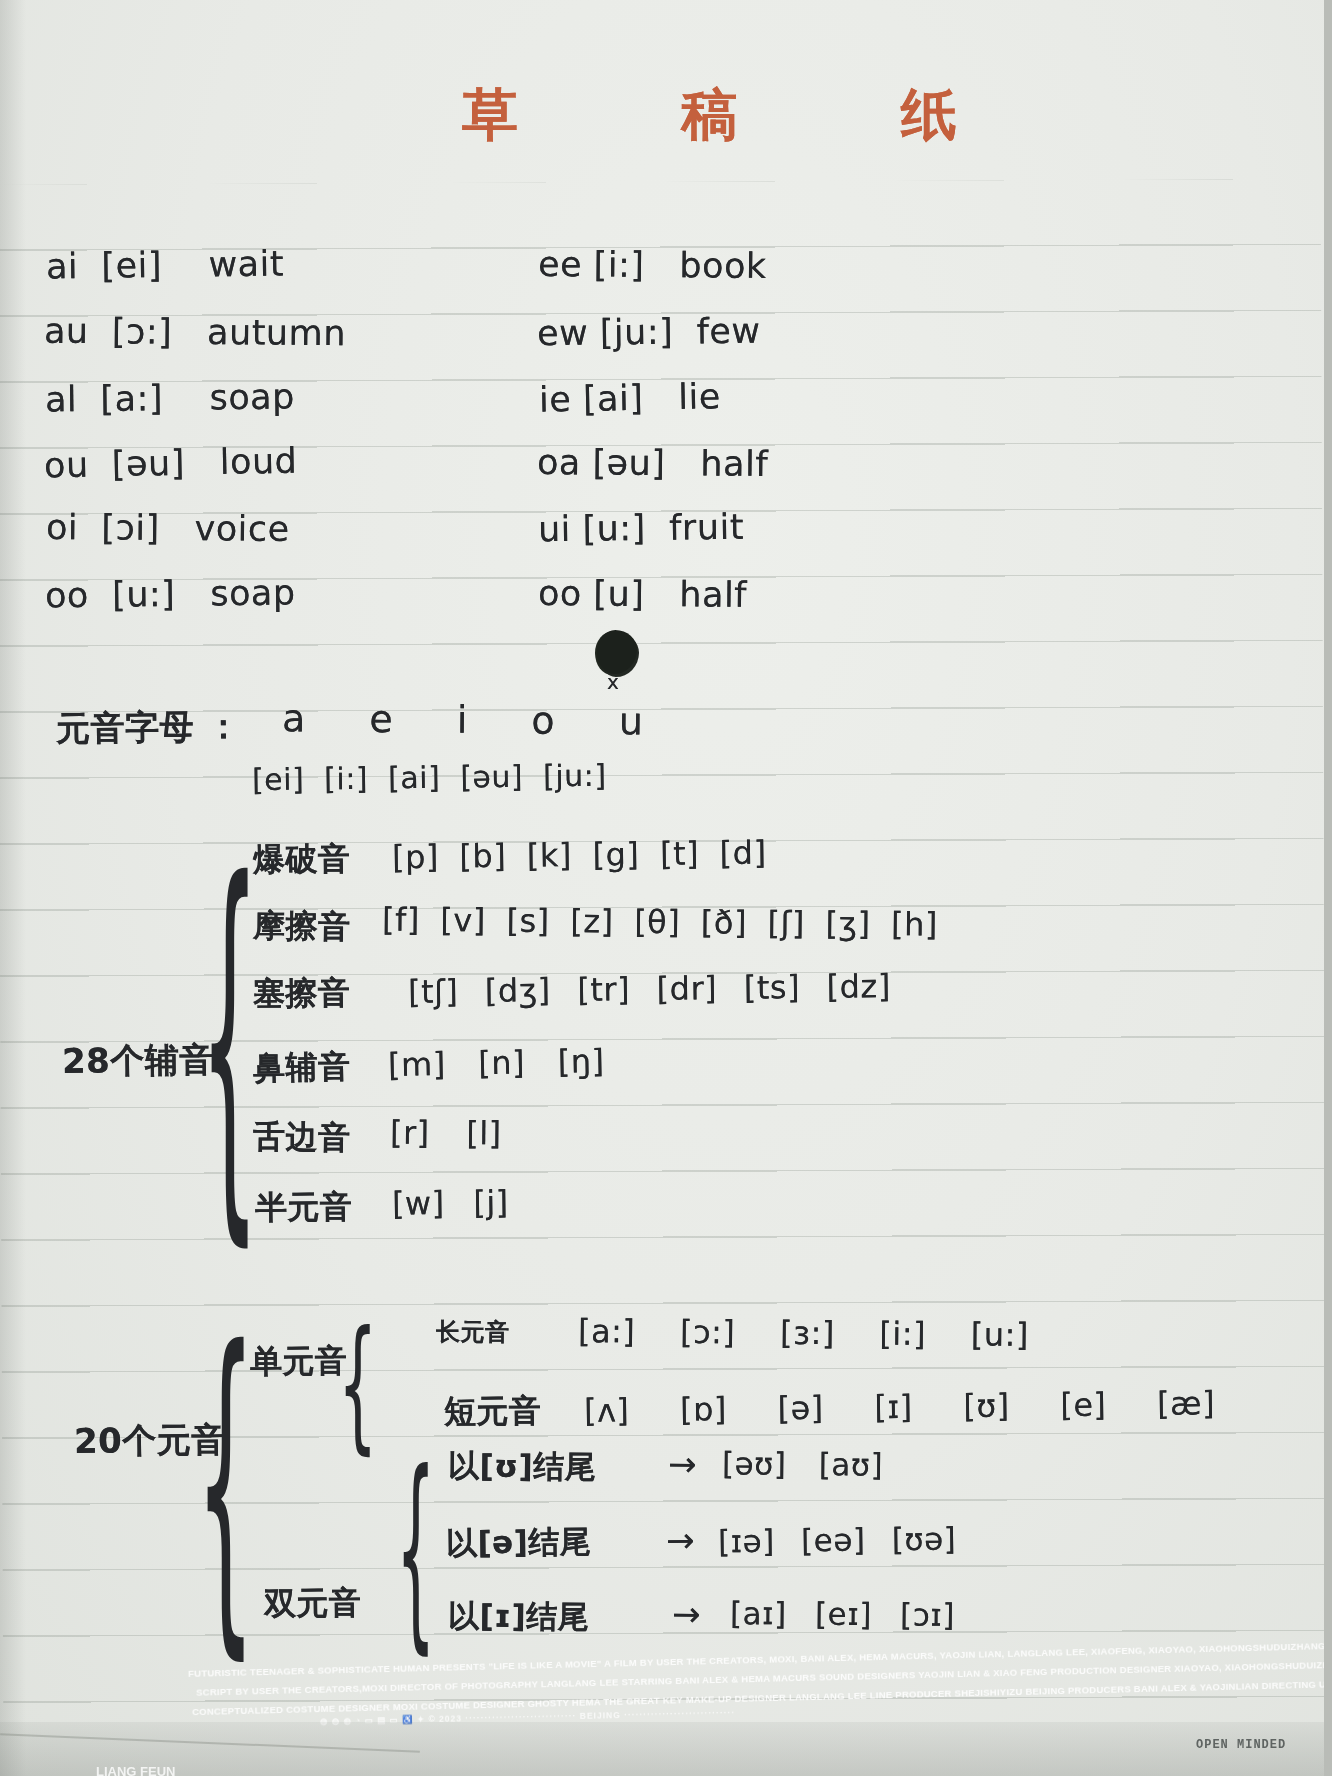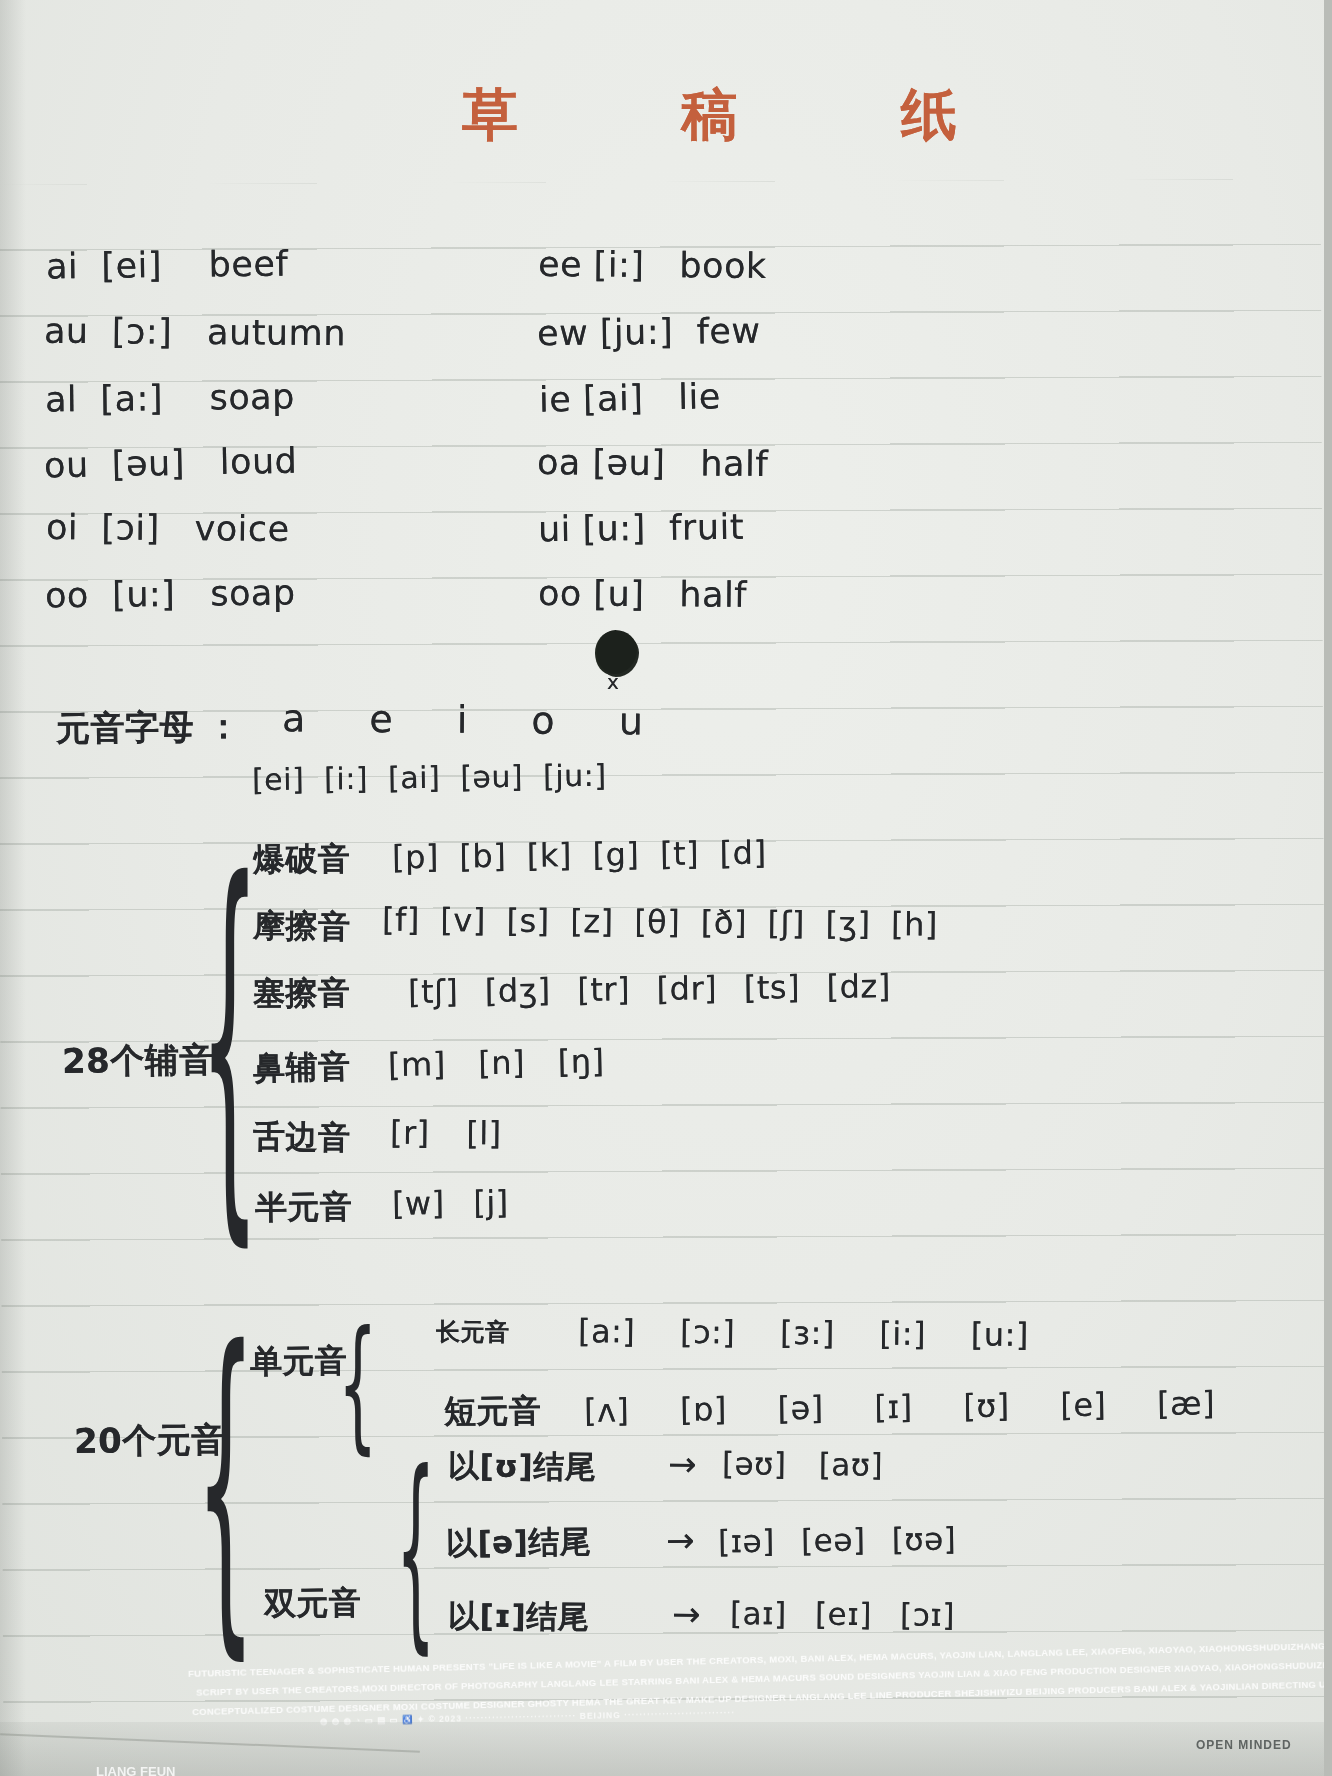--- a/index.html
+++ b/index.html
@@ -39,21 +39,21 @@
 </style>
 </head>
 <body>
 
 <div id="page">
   <div class="ruled"></div>
   <div class="edge-shadow"></div>
 
   <div class="abs title" style="left:462px;top:78px;">草  稿  纸</div>
 
-  <div class="abs hw tilt1" style="left:46px;top:245px;"><span>ai</span>&nbsp; <span class="ipa">[ei]</span>&nbsp;&nbsp;&nbsp;&nbsp;<span>beef</span></div>
+  <div class="abs hw tilt1" style="left:46px;top:245px;"><span>ai</span>&nbsp; <span class="ipa">[ei]</span>&nbsp;&nbsp;&nbsp;&nbsp;<span>wait</span></div>
   <div class="abs hw tilt2" style="left:44px;top:312px;"><span>au</span>&nbsp; <span class="ipa">[ɔ:]</span>&nbsp;&nbsp;&nbsp;<span>autumn</span></div>
   <div class="abs hw tilt1" style="left:45px;top:378px;"><span>al</span>&nbsp; <span class="ipa">[a:]</span>&nbsp;&nbsp;&nbsp;&nbsp;<span>soap</span></div>
   <div class="abs hw tilt3" style="left:44px;top:443px;"><span>ou</span>&nbsp; <span class="ipa">[əu]</span>&nbsp;&nbsp;&nbsp;<span>loud</span></div>
   <div class="abs hw tilt2" style="left:46px;top:508px;"><span>oi</span>&nbsp; <span class="ipa">[ɔi]</span>&nbsp;&nbsp;&nbsp;<span>voice</span></div>
   <div class="abs hw tilt1" style="left:45px;top:574px;"><span>oo</span>&nbsp; <span class="ipa">[u:]</span>&nbsp;&nbsp;&nbsp;<span>soap</span></div>
 
   <div class="abs hw tilt2" style="left:538px;top:245px;"><span>ee</span> <span class="ipa">[i:]</span>&nbsp;&nbsp;&nbsp;<span>book</span></div>
   <div class="abs hw tilt1" style="left:537px;top:312px;"><span>ew</span> <span class="ipa">[ju:]</span>&nbsp;&nbsp;<span>few</span></div>
   <div class="abs hw tilt3" style="left:539px;top:378px;"><span>ie</span> <span class="ipa">[ai]</span>&nbsp;&nbsp;&nbsp;<span>lie</span></div>
   <div class="abs hw tilt2" style="left:537px;top:443px;"><span>oa</span> <span class="ipa">[əu]</span>&nbsp;&nbsp;&nbsp;<span>half</span></div>
@@ -117,14 +117,14 @@
 
   <div class="abs credit" style="left:188px;top:1654px;">FUTURISTIC TEENAGER &amp; SOPHISTICATE HUMAN PRESENTS "LIFE IS LIKE A MOVIE" A FILM BY USER THE CREATORS, MOXI, BANI ALEX, HEMA MACURS, YAOJIN LIAN, LANGLANG LEE, XIAOFENG, XIAOYAO, XIAOHONGSHUDUIZHANG</div>
   <div class="abs credit" style="left:196px;top:1672px;">SCRIPT BY USER THE CREATORS,MOXI DIRECTOR OF PHOTOGRAPHY LANGLANG LEE STARRING BANI ALEX &amp; HEMA MACURS SOUND DESIGNERS YAOJIN LIAN &amp; XIAO FENG PRODUCTION DESIGNER XIAOYAO, XIAOHONGSHUDUIZHANG, JORDAN</div>
   <div class="abs credit" style="left:192px;top:1690px;">CONCEPTUALIZED COSTUME DESIGNER MOXI COSTUME DESIGNER GHOSTY HEMA THE GREAT KEY MAKE-UP DESIGNER LANGLANG LEE LINE PRODUCER SHEJISHIYIZU BEIJING PRODUCERS BANI ALEX &amp; YAOJINLIAN DIRECTING USER THE CREATORS &amp; THEIR FRIENDS</div>
   <div class="abs smallprint" style="left:320px;top:1712px;">◍ ◍ ◍ ◔    ▭ ▤ ▭    ♿    ✦    © 2023 ····························· BEIJING ·····························</div>
 
   <div class="bottom-band"></div>
   <div class="bottom-edge-line"></div>
 
   <div class="abs corner" style="left:96px;top:1764px;font-size:13px;color:rgba(255,255,255,.8);filter:blur(.3px);">LIANG FEUN</div>
-  <div class="abs corner" style="left:1196px;top:1738px;font-size:12px;color:#5f6462;letter-spacing:1px;">OPEN MINDED</div>
+  <div class="abs corner" style="left:1196px;top:1738px;font-size:12px;color:#5f6462;letter-spacing:1px;font-family:Liberation Mono, monospace;">OPEN MINDED</div>
 </div>
 
 </body></html>

